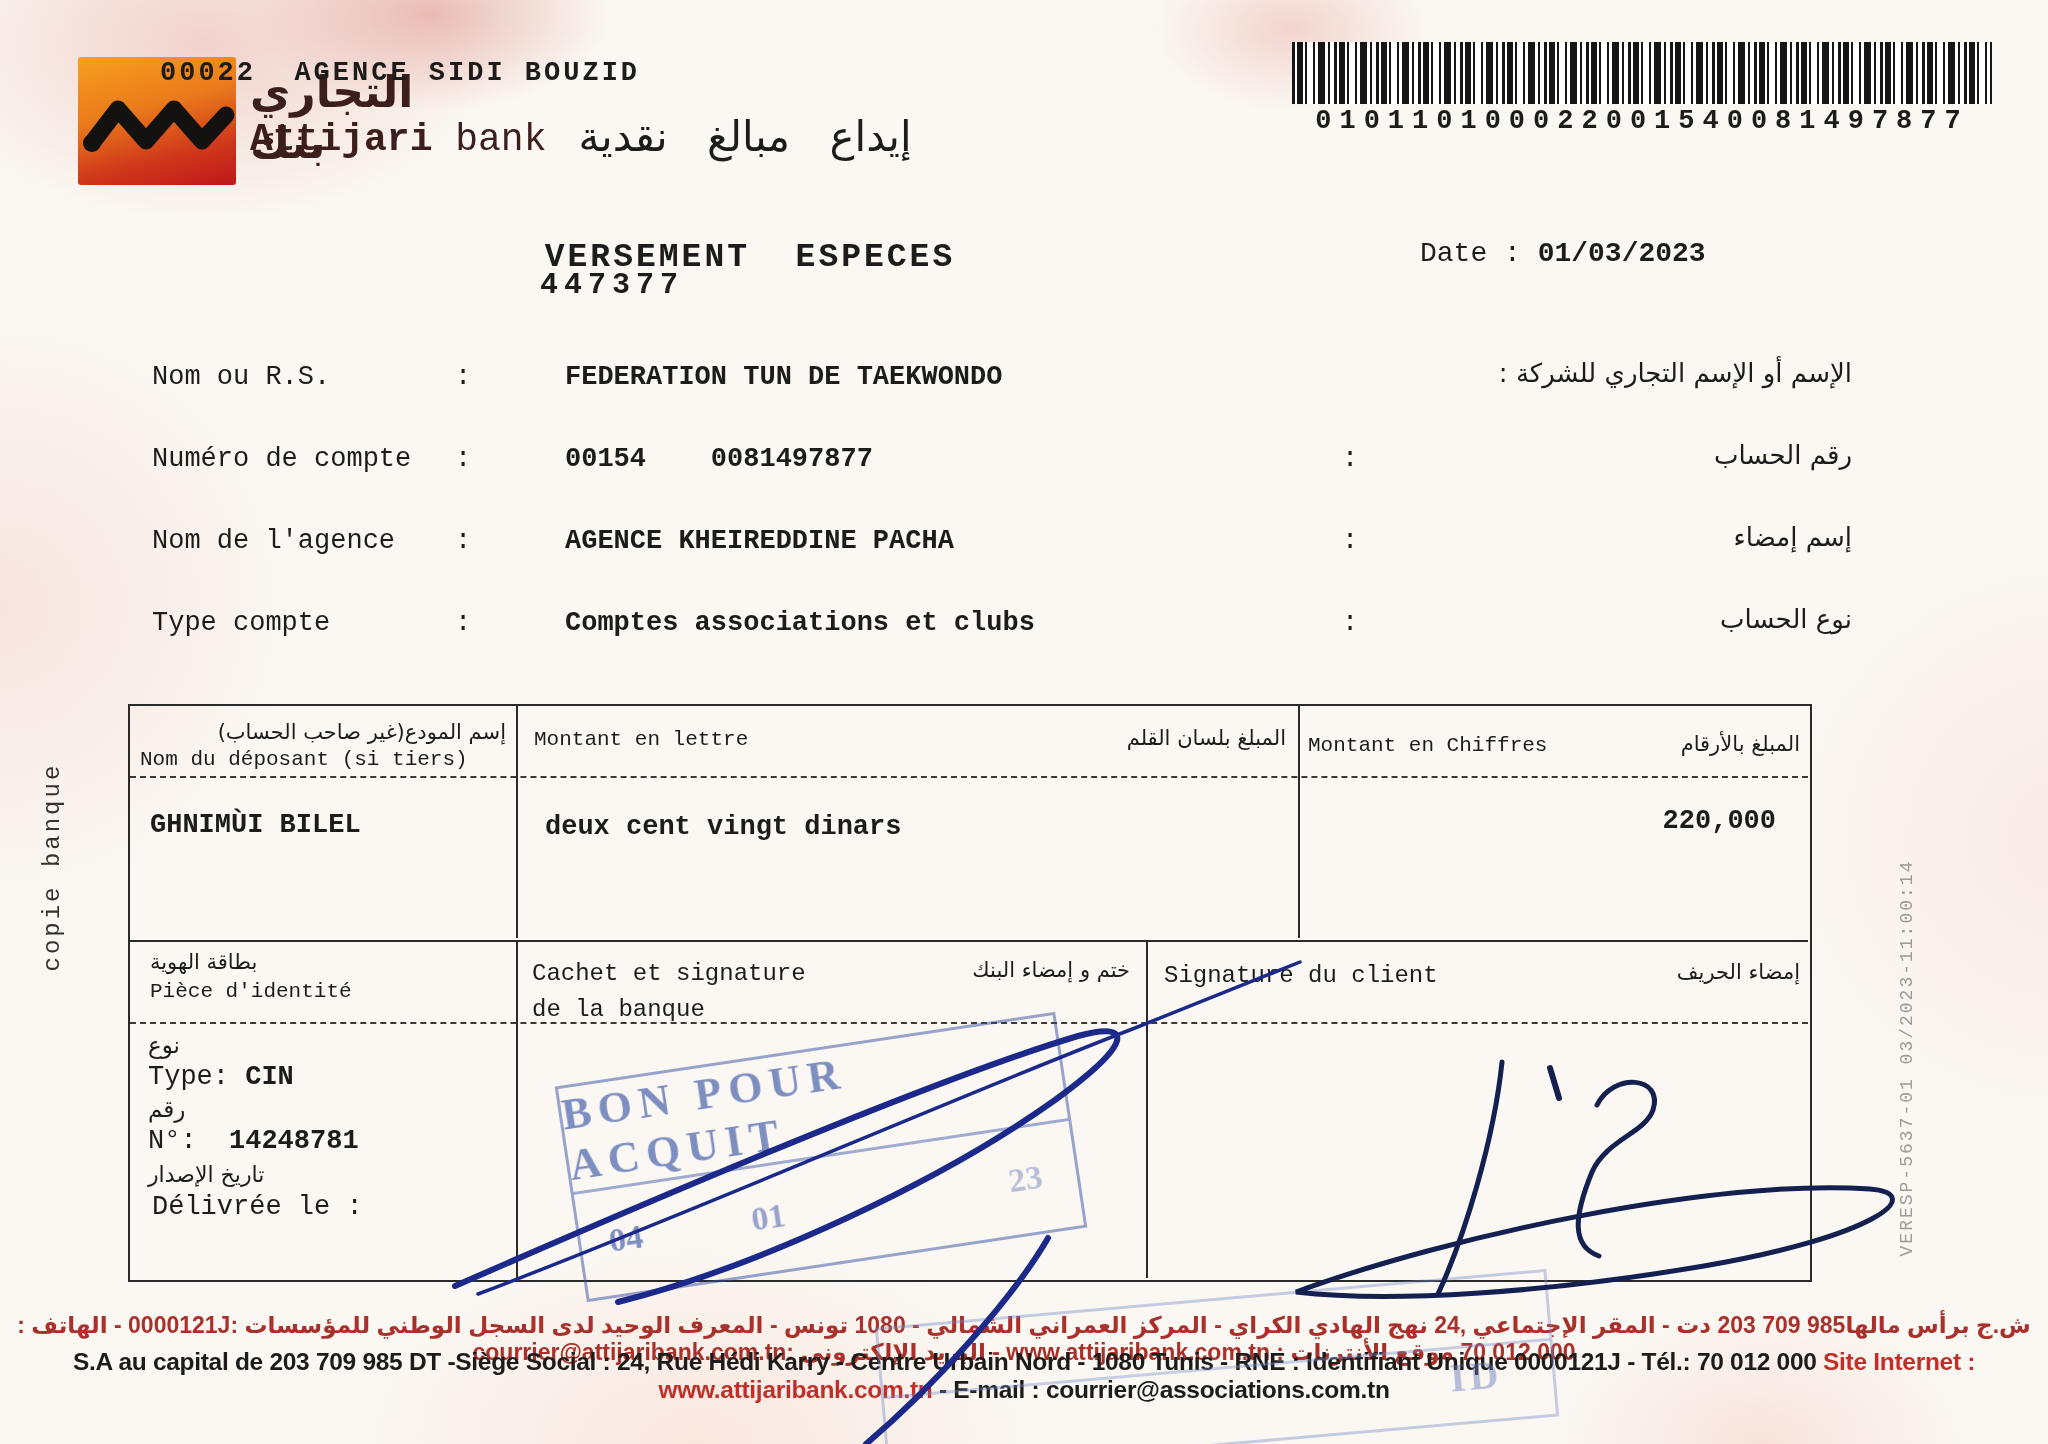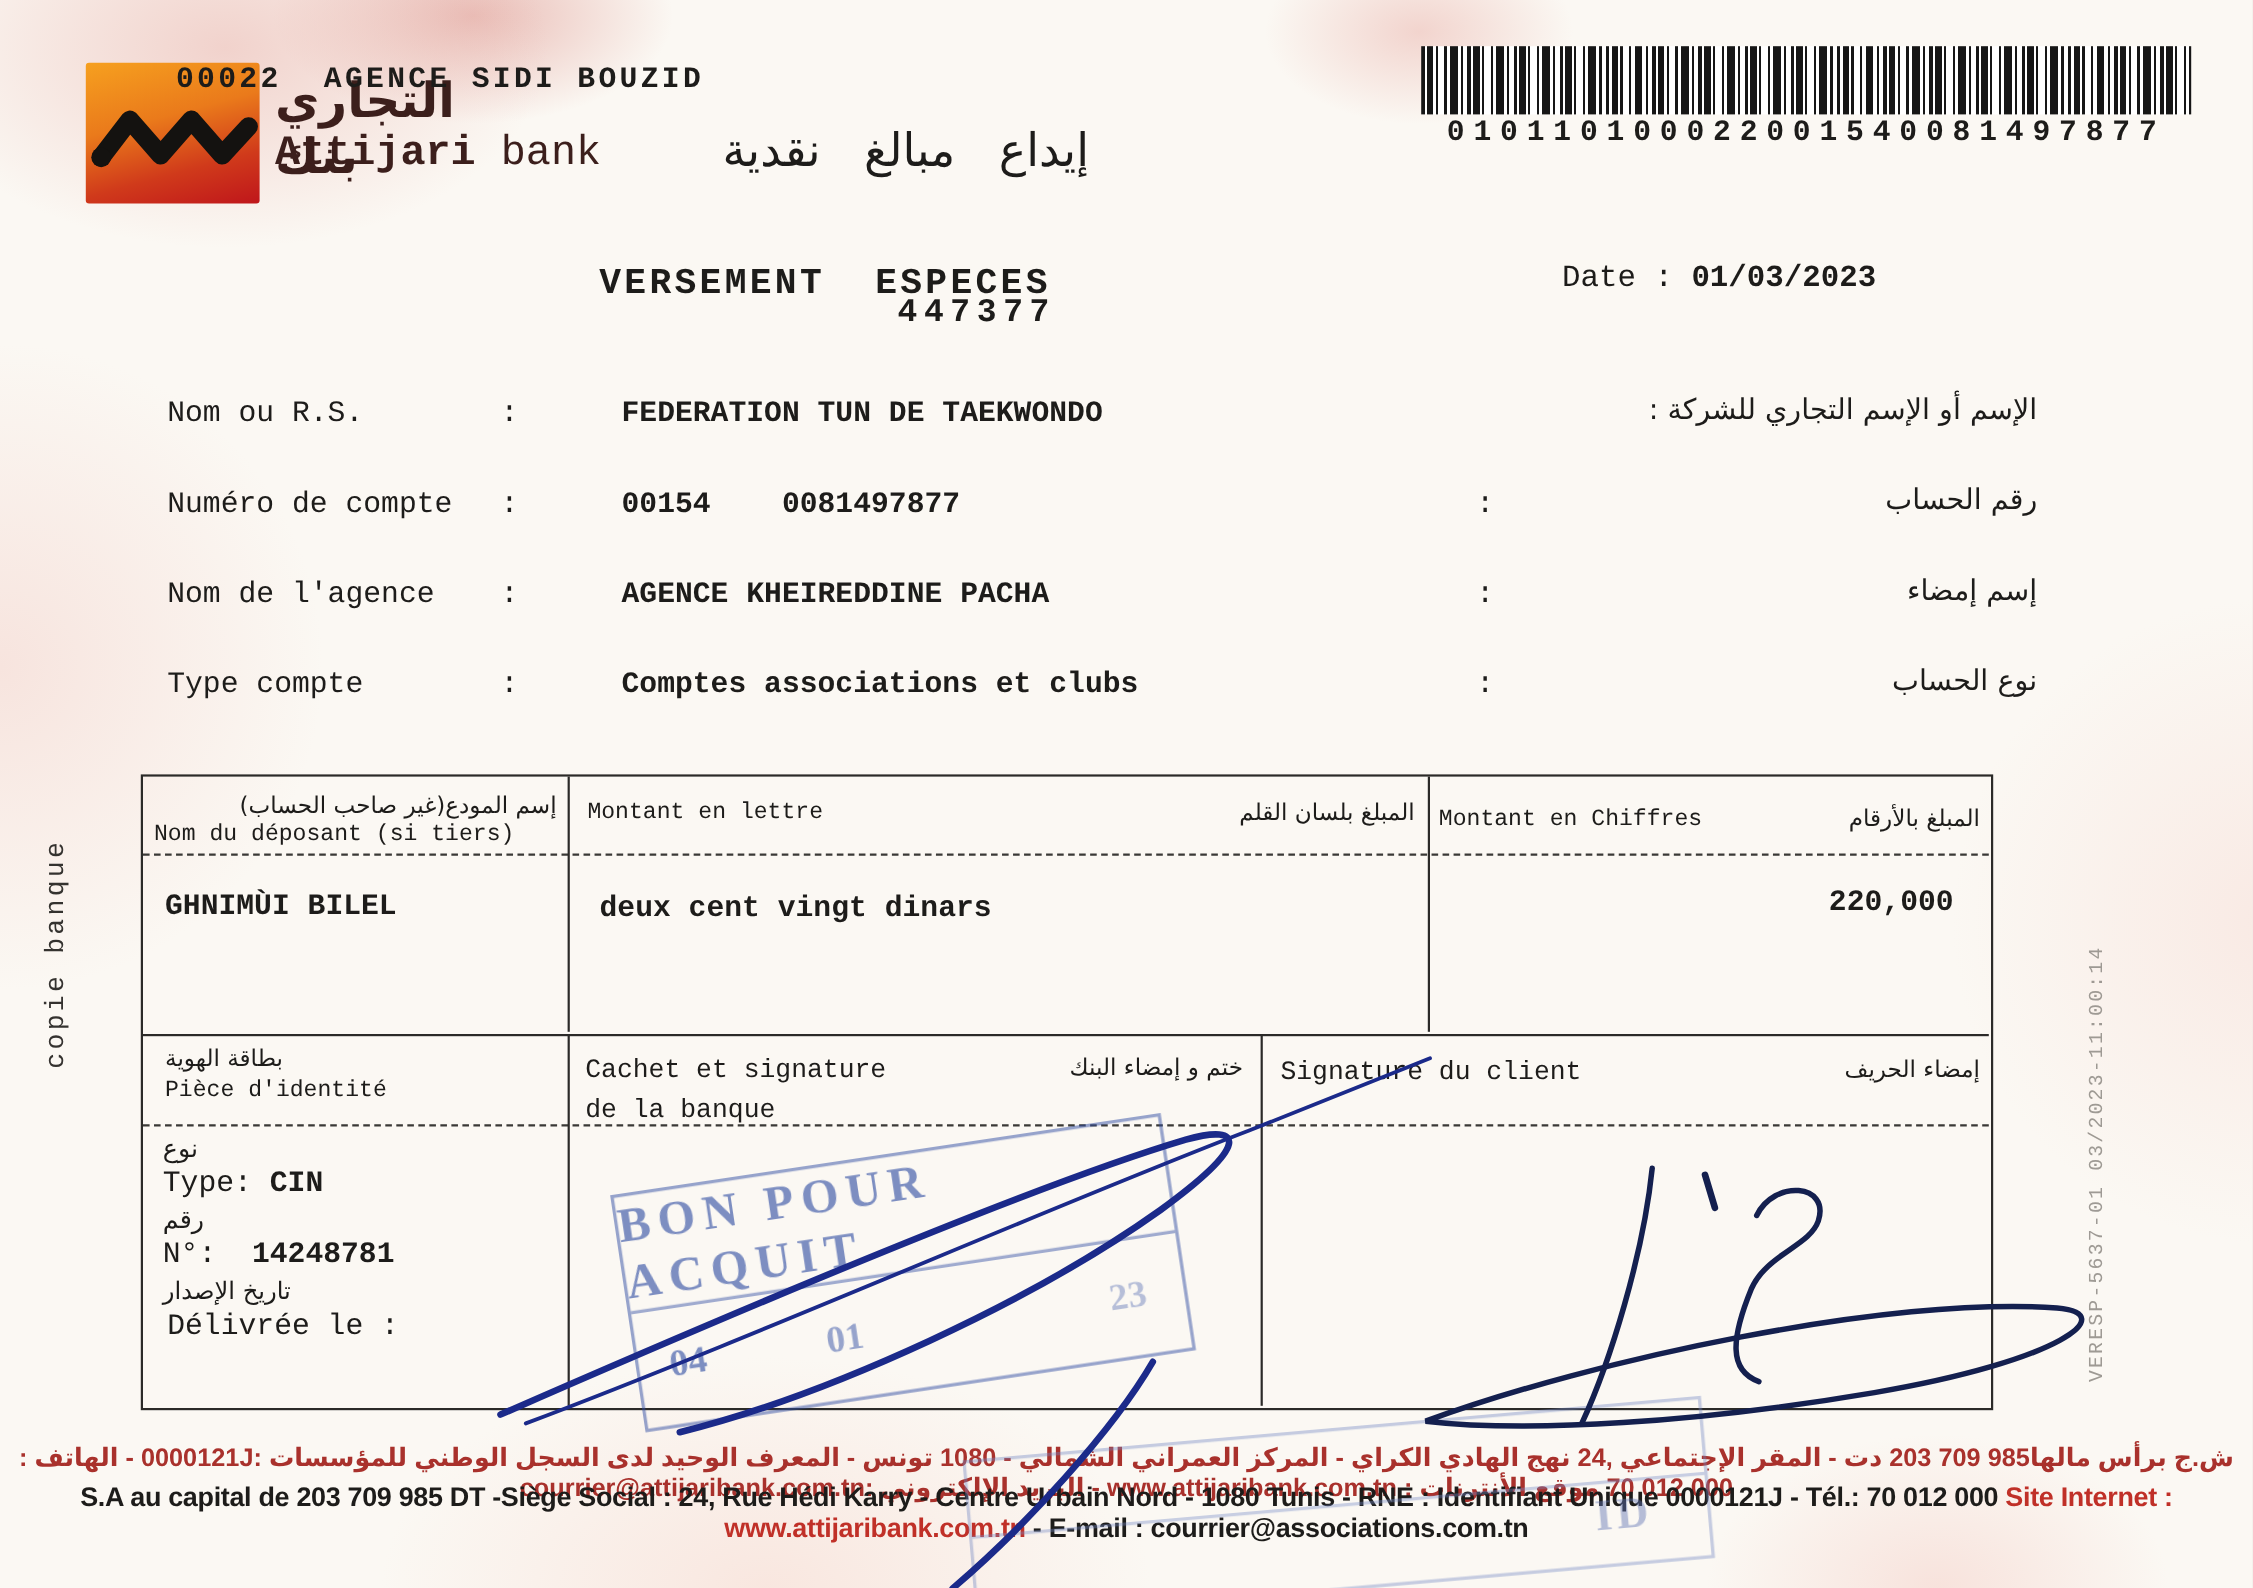--- a/index.html
+++ b/index.html
@@ -27,23 +27,23 @@
   .agency-line{left:160px;top:58px;font-size:27px;font-weight:700;letter-spacing:3px;z-index:3;}
   .bank-ar{left:250px;top:66px;width:230px;text-align:left;font-size:44px;font-weight:700;color:#3c1f1c;z-index:2;}
   .bank-latin{left:250px;top:118px;font-size:38px;color:#3c1f1c;z-index:2;}
   .bank-latin b{font-weight:700;}
   .barcode{left:1292px;top:42px;width:700px;height:62px;
     background:repeating-linear-gradient(90deg,
       #161616 0 3px,#fff 3px 5px,#161616 5px 11px,#fff 11px 13px,
       #161616 13px 15px,#fff 15px 21px,#161616 21px 23px,#fff 23px 26px,
       #161616 26px 33px,#fff 33px 36px,#161616 36px 38px,#fff 38px 42px);}
   .barcode-num{left:1292px;top:106px;width:700px;text-align:center;font-size:27px;font-weight:700;letter-spacing:8px;}
-  .title-ar{left:500px;top:112px;width:490px;font-size:42px;letter-spacing:3px;word-spacing:26px;}
+  .title-ar{left:500px;top:112px;width:490px;text-align:center;font-size:42px;letter-spacing:3px;word-spacing:26px;}
   .title-fr{left:540px;top:213px;width:420px;text-align:center;font-size:33px;font-weight:700;letter-spacing:3px;margin-top:26px;}
-  .slip-no{left:540px;top:268px;width:420px;text-align:right;font-size:30px;font-weight:700;letter-spacing:6px;}
+  .slip-no{left:540px;top:268px;width:420px;text-align:left;font-size:30px;font-weight:700;letter-spacing:6px;}
   .date-line{left:1420px;top:238px;font-size:28px;text-align:right;}
   
   .flabel{left:152px;font-size:27px;}
   .fcolon{left:455px;font-size:27px;}
   .fvalue{left:565px;font-size:27px;font-weight:700;white-space:pre;}
   .fcolon-ar{left:1342px;font-size:27px;}
   .falabel{width:560px;right:196px;text-align:right;font-size:26px;direction:rtl;}
   .outline{left:128px;top:704px;width:1680px;height:574px;border:2px solid #2b2a28;}
   .hline{height:0;border-top:2px solid #2b2a28;}
   .hdash{height:0;border-top:2px dashed #3a3936;}

